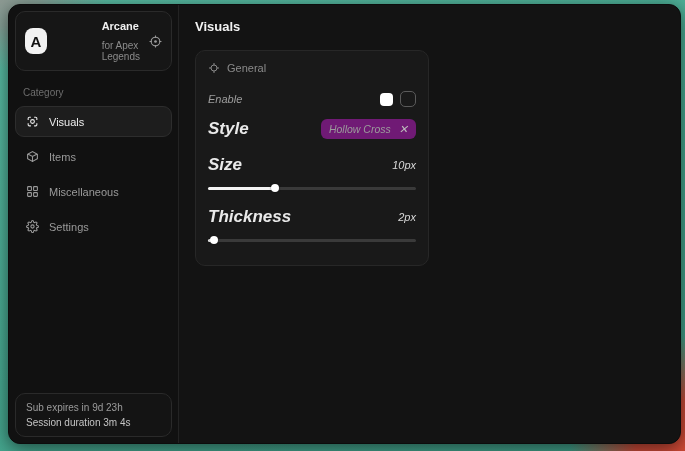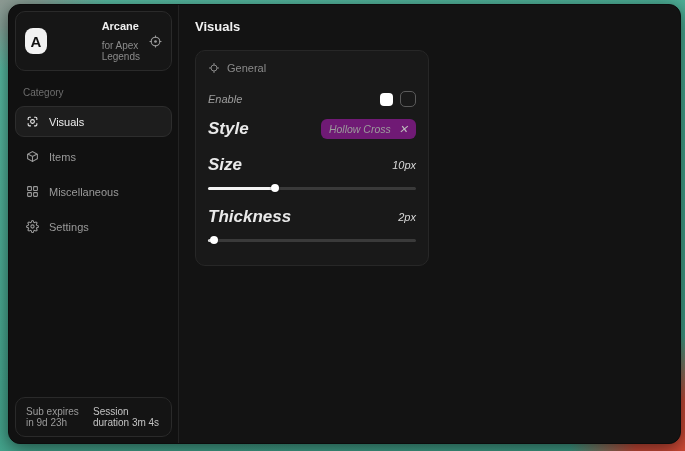--- a/index.html
+++ b/index.html
@@ -33,21 +33,21 @@
   .category { color:#6d6d6d; font-size:10px; padding:8px 8px 6px 8px; }
   .nav { display:flex; flex-direction:column; }
   .nav-item {
     display:flex; align-items:center; gap:10px; padding:8px 10px; margin:2px 0;
     border-radius:9px; color:#9a9a9a; font-size:11px; border:1px solid transparent; cursor:default;
   }
   .nav-item.selected { background:#1d1d1d; border-color:#2d2d2d; color:#ececec; }
   .nav-item .nicon { display:flex; align-items:center; color:inherit; }
   .side-footer {
     margin-top:auto; border:1px solid #2a2a2a; border-radius:10px; background:#141414;
-    padding:8px 10px; display:flex; gap:4px;
+    padding:8px 10px; display:flex; flex-direction:column; gap:4px;
   }
   .side-footer div { font-size:10px; color:#9b9b9b; }
   .side-footer div:last-child { color:#c4c4c4; }
   
   .main { flex:1; padding:14px 16px; display:flex; flex-direction:column; }
   .page-title { color:#f2f2f2; font-size:13px; font-weight:bold; margin-bottom:16px; }
   .tabs { display:flex; align-items:center; gap:4px; margin-bottom:14px; }
   .tab { color:#8f8f8f; font-size:11px; padding:5px 9px; border-radius:7px; cursor:default; white-space:nowrap; }
   .tab.selected { background:#2b2b2b; color:#f2f2f2; }
   

